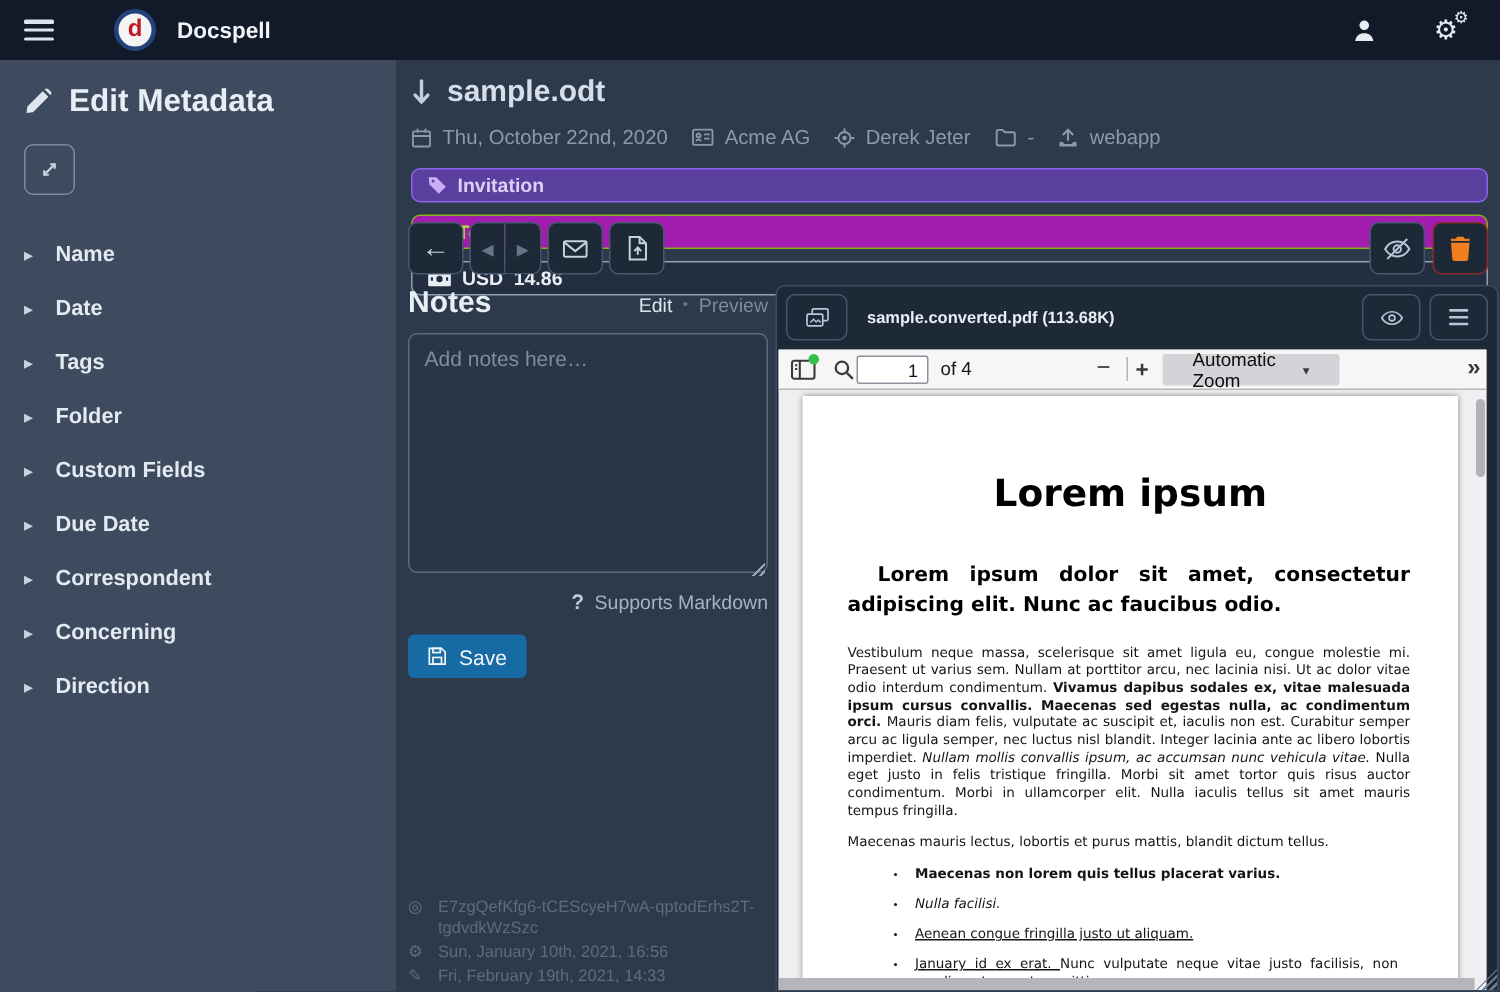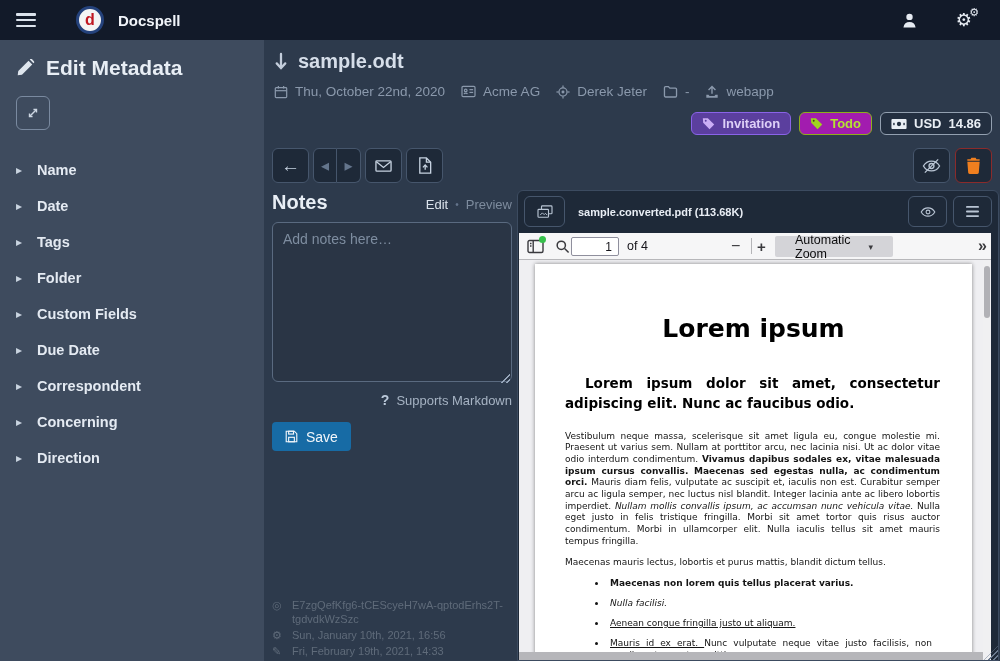--- a/index.html
+++ b/index.html
@@ -28,21 +28,21 @@
   .nav-item { display:flex; align-items:center; gap:13px; padding:8px 0; margin-bottom:4px; cursor:pointer; }
   .nav-item .caret { color:#c9d4e0; font-size:12px; width:8px; }
   .nav-item .nav-label { color:#e4eaf2; font-size:14.5px; font-weight:bold; }
 
   
   .main { position:absolute; left:264px; top:40px; width:736px; height:621px; }
   .item-header { position:absolute; left:10px; top:10px; right:8px; }
   .title-row { display:flex; align-items:center; gap:10px; color:#d6dee9; font-size:20px; font-weight:bold; }
   .meta-row { margin-top:11px; display:flex; align-items:center; gap:16px; color:#8b99ac; font-size:13.5px; }
   .meta-field { display:flex; align-items:center; gap:7px; }
-  .badges-row { margin-top:13px; display:flex; justify-content:flex-end; gap:8px; }
+  .badges-row { margin-top:13px; display:flex; justify-content:flex-end; gap:8px;flex-direction:column; }
   .badge { height:23px; padding:0 10px; border-radius:6px; border:1px solid; display:flex; align-items:center; gap:7px;
            font-size:13px; font-weight:bold; cursor:pointer; }
   .badge-purple { background:#5b3f9e; border-color:#8a63e8; color:#ddd0f7; }
   .badge-green  { background:#a21caf; border-color:#8fae1d; color:#b4e332; }
   .badge-field  { background:#232f40; border-color:#93a0b0; color:#e9eef4; }
 
   .toolbar-left { position:absolute; left:8px; top:108px; display:flex; gap:4px; }
   .toolbar-right { position:absolute; right:8px; top:108px; display:flex; gap:5px; }
   .tbtn { height:35px; min-width:37px; background:#1e2938; border:1px solid #46566c; border-radius:6px;
           display:flex; align-items:center; justify-content:center; color:#c6d2e0; cursor:pointer; }
@@ -434,21 +434,21 @@
       <div class="pdfjs-body">
         <div class="pdf-page">
           <div class="pdf-title">Lorem ipsum</div>
           <div class="pdf-sub">Lorem ipsum dolor sit amet, consectetur adipiscing elit. Nunc ac faucibus odio.</div>
           <div class="pdf-p"><span>Vestibulum neque massa, scelerisque sit amet ligula eu, congue molestie mi. Praesent ut varius sem. Nullam at porttitor arcu, nec lacinia nisi. Ut ac dolor vitae odio interdum condimentum. </span><span class="b">Vivamus dapibus sodales ex, vitae malesuada ipsum cursus convallis. Maecenas sed egestas nulla, ac condimentum orci. </span><span>Mauris diam felis, vulputate ac suscipit et, iaculis non est. Curabitur semper arcu ac ligula semper, nec luctus nisl blandit. Integer lacinia ante ac libero lobortis imperdiet. </span><span class="i">Nullam mollis convallis ipsum, ac accumsan nunc vehicula vitae. </span><span>Nulla eget justo in felis tristique fringilla. Morbi sit amet tortor quis risus auctor condimentum. Morbi in ullamcorper elit. Nulla iaculis tellus sit amet mauris tempus fringilla.</span></div>
           <div class="pdf-p pdf-p2">Maecenas mauris lectus, lobortis et purus mattis, blandit dictum tellus.</div>
           <ul class="pdf-bullets">
               <li><span class="b">Maecenas non lorem quis tellus placerat varius.</span></li>
               <li><span class="i">Nulla facilisi.</span></li>
               <li><span class="u">Aenean congue fringilla justo ut aliquam.</span></li>
-              <li><span class="u">Mauris id ex erat. </span><span>Nunc vulputate neque vitae justo facilisis, non condimentum ante sagittis.</span></li>
+              <li><span class="u">January id ex erat. </span><span>Nunc vulputate neque vitae justo facilisis, non condimentum ante sagittis.</span></li>
             </ul>
         </div>
         <div class="hscroll-band"></div>
         <div class="vscrollbar">
             <div class="vthumb"></div>
           </div>
       </div>
     </div>
     <div class="viewer-grip"></div>
   </div>

